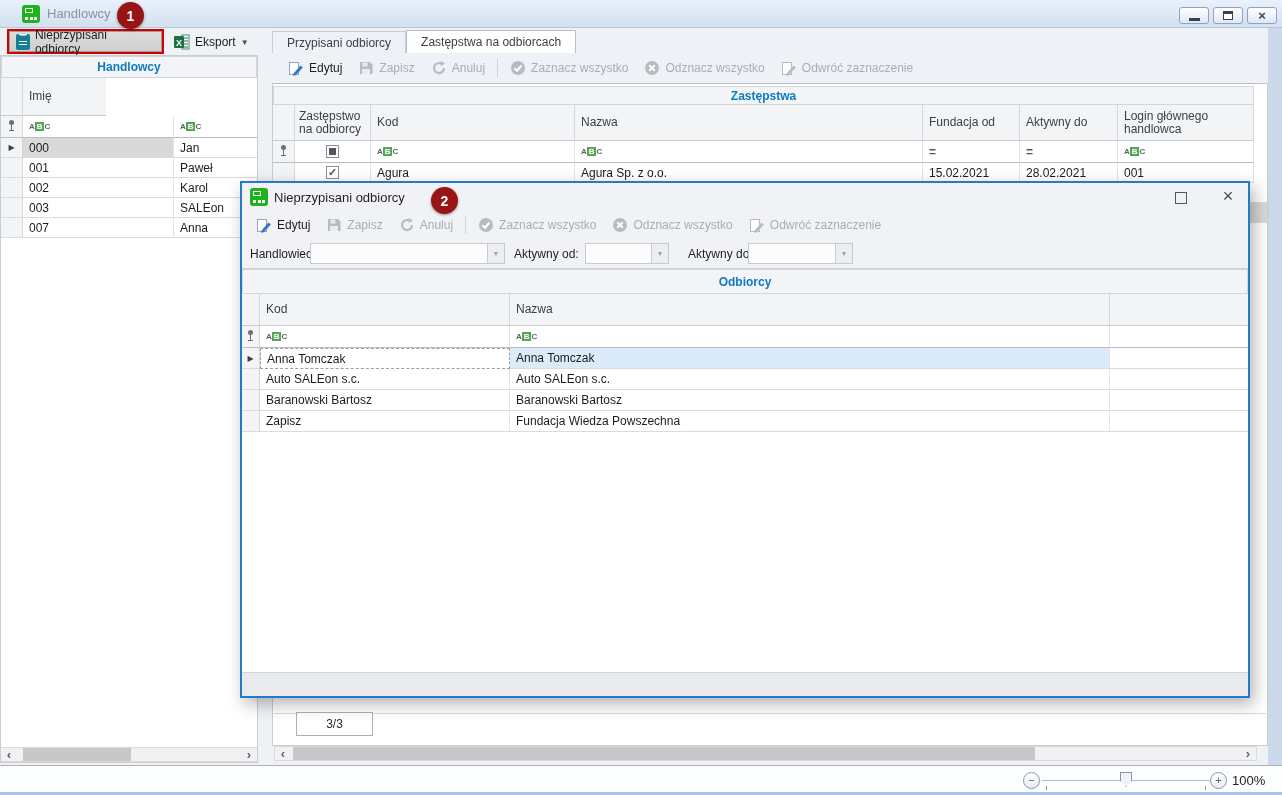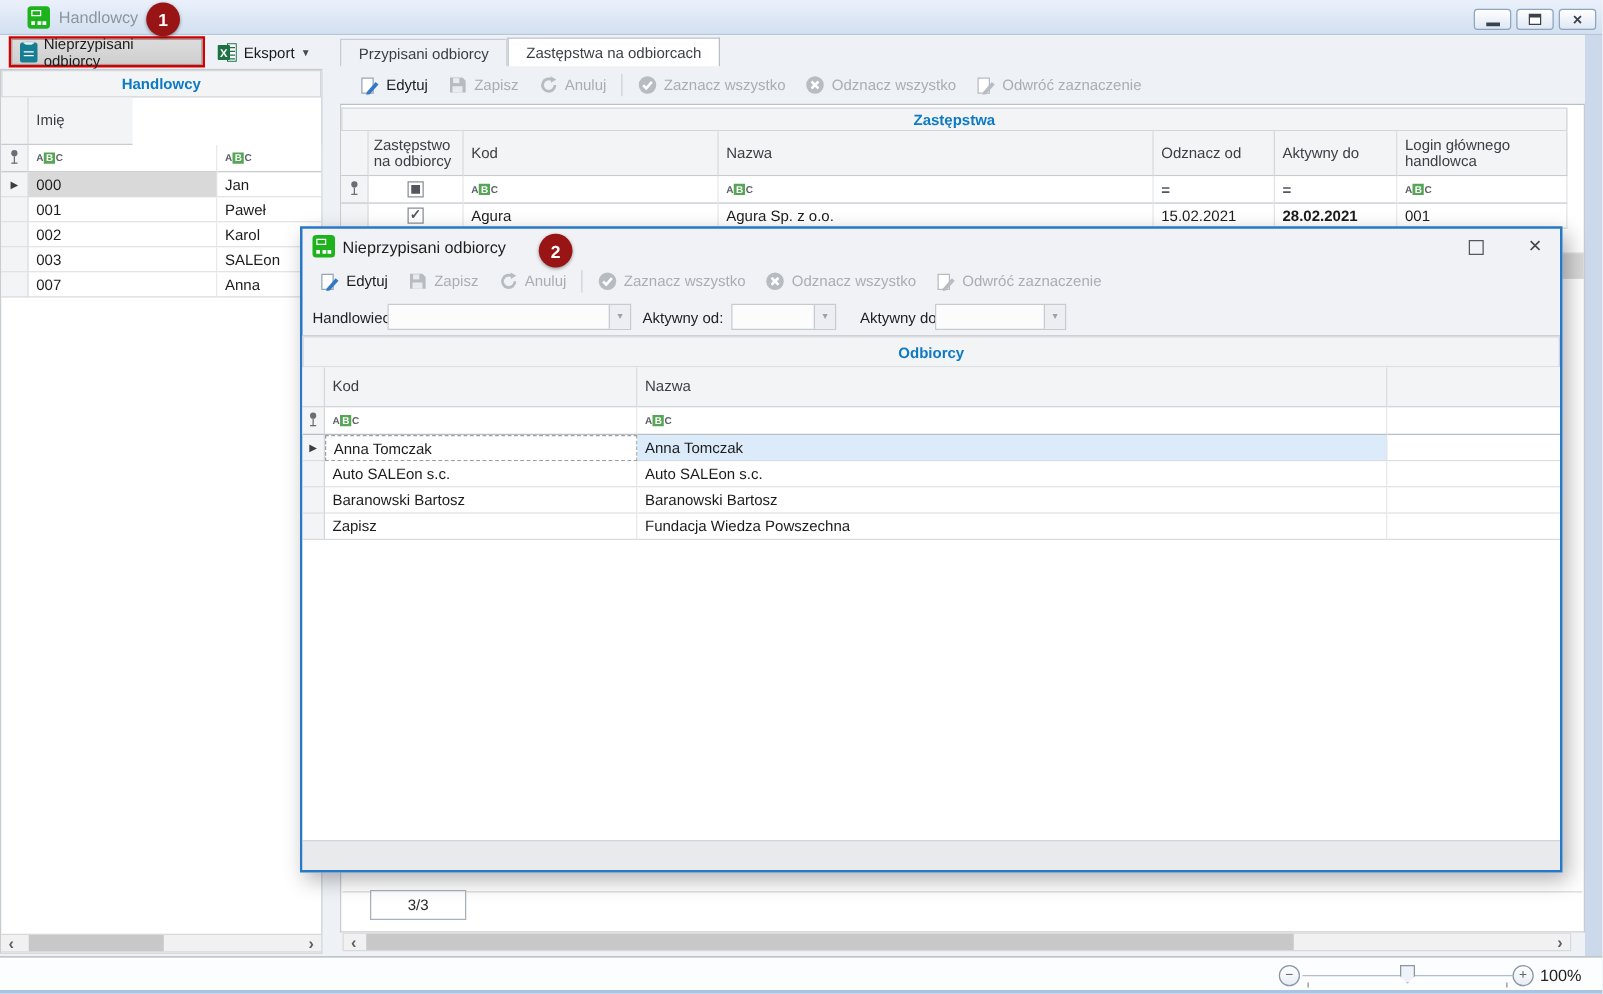--- a/index.html
+++ b/index.html
@@ -292,21 +292,21 @@
   </div>
 
   <div class="rp-content">
     <div style="position:absolute;left:0;top:2px;width:994px;">
       <div class="grid-band" style="height:19px;width:981px;">Zastępstwa</div>
       <div class="grow">
         <div class="c hc ind" style="width:22px;height:36px;"></div>
         <div class="c hc" style="width:76px;height:36px;padding:0 4px;">Zastępstwo na odbiorcy</div>
         <div class="c hc" style="width:204px;height:36px;">Kod</div>
         <div class="c hc" style="width:348px;height:36px;">Nazwa</div>
-        <div class="c hc" style="width:97px;height:36px;">Odznacz od</div>
+        <div class="c hc" style="width:97px;height:36px;">Fundacja od</div>
         <div class="c hc" style="width:98px;height:36px;">Aktywny do</div>
         <div class="c hc" style="width:136px;height:36px;">Login głównego handlowca</div>
       </div>
       <div class="grow frow">
         <div class="c ind" style="width:22px;height:22px;">
             <span class="pin-ic">
               <u></u>
               <b></b>
               <s></s>
             </span>
@@ -347,21 +347,21 @@
       <div class="grow">
         <div class="c ind" style="width:22px;height:20px;"></div>
         <div class="c" style="width:76px;height:20px;justify-content:center;">
             <span class="cbx">
               <span class="chk">✓</span>
             </span>
           </div>
         <div class="c" style="width:204px;height:20px;">Agura</div>
         <div class="c" style="width:348px;height:20px;">Agura Sp. z o.o.</div>
         <div class="c" style="width:97px;height:20px;">15.02.2021</div>
-        <div class="c" style="width:98px;height:20px;font-weight:bold;">28.02.2021</div>
+        <div class="c" style="width:98px;height:20px;">28.02.2021</div>
         <div class="c" style="width:136px;height:20px;">001</div>
       </div>
       <div style="height:20px;border-bottom:1px solid #dadbdd;"></div>
       <div class="sel-gray" style="height:20px;border-bottom:1px solid #dadbdd;"></div>
     </div>
     <div class="pag-sep" style="top:629px;"></div>
     <div class="pag-box" style="left:23px;top:628px;">3/3</div>
   </div>
 
   <div class="hscroll" style="left:2px;top:693px;width:983px;">

